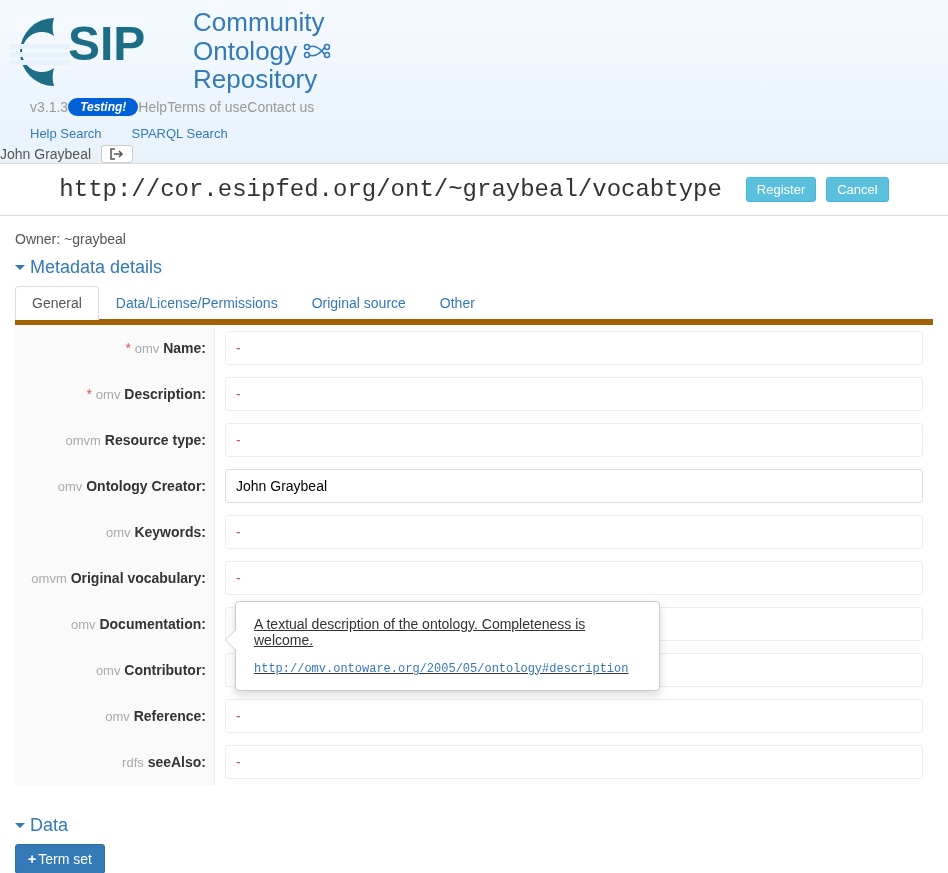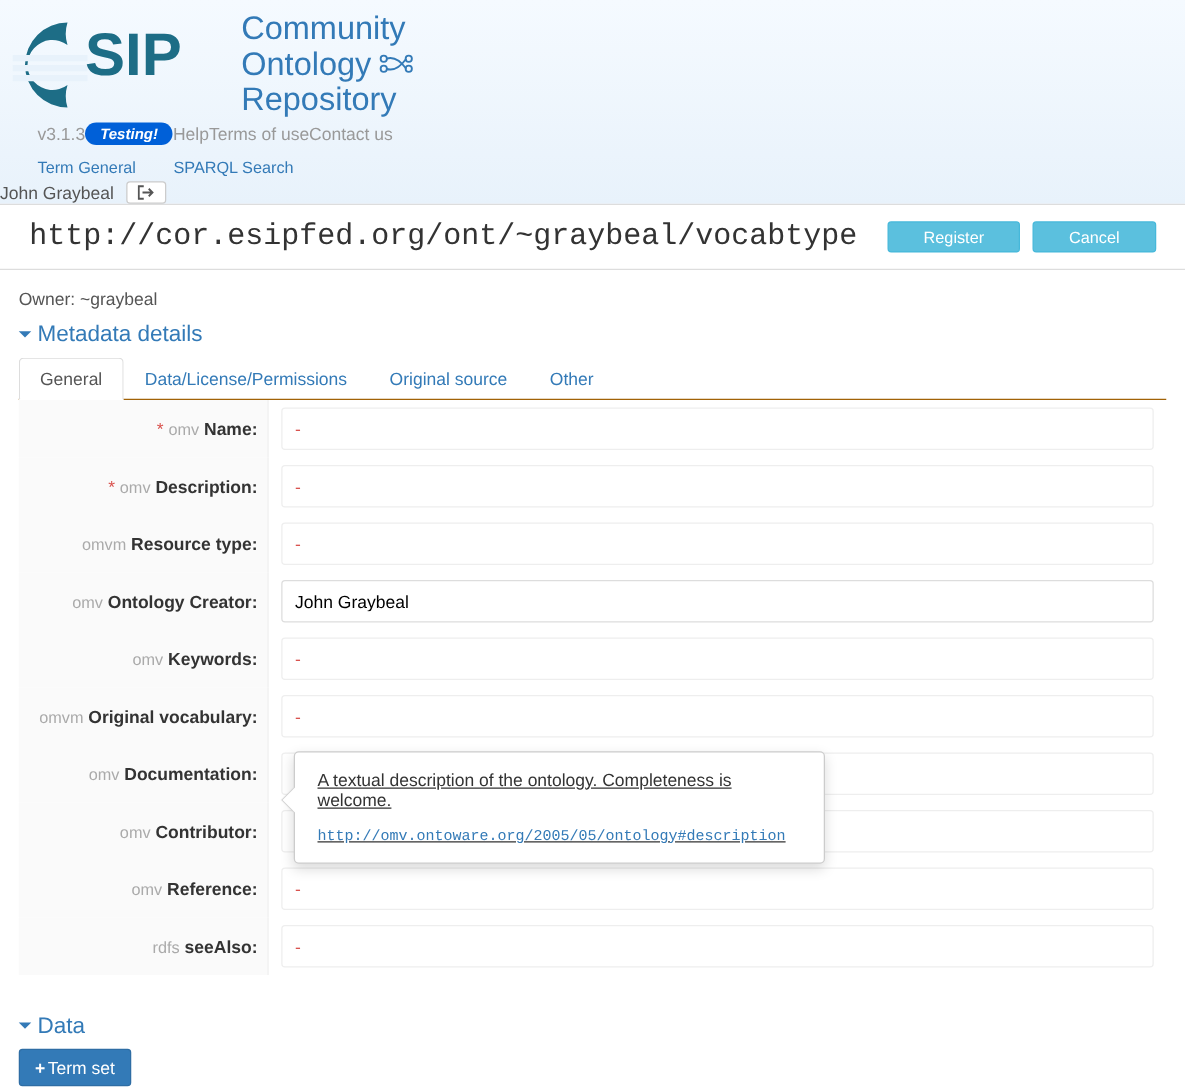--- a/index.html
+++ b/index.html
@@ -18,30 +18,30 @@
     .top-nav-row2 { display: flex; gap: 30px; margin-top: 10px; }
     .top-nav-row2 .nav-link { color: #337ab7; cursor: pointer; font-size: 13px; }
     
     .badge-testing { background: #0060d8; color: #fff; padding: 2px 12px; border-radius: 10px; font-size: 12px; font-style: italic; font-weight: bold; }
     
     .user-area { padding: 4px 15px 0 0; display: flex; align-items: center; gap: 10px; color: #555; font-size: 14px; }
     .logout-btn { border: 1px solid #ccc; background: #fff; border-radius: 3px; padding: 2px 8px; cursor: pointer; font-size: 12px; display: inline-flex; align-items: center; }
     
     .url-bar { border-top: 1px solid #ddd; border-bottom: 1px solid #ddd; padding: 12px 15px; display: flex; align-items: center; justify-content: center; }
     .url-text { font-family: "Courier New", monospace; font-size: 24px; color: #333; }
-    .btn { border: 1px solid transparent; padding: 4px 28px; border-radius: 3px; font-size: 13px; cursor: pointer; color: #fff; margin-left: 6px; }
+    .btn { border: 1px solid transparent; padding: 4px 10px; border-radius: 3px; font-size: 13px; cursor: pointer; color: #fff; margin-left: 6px; }
     .btn-info { background: #5bc0de; border-color: #46b8da; }
     
     .content { padding: 15px; }
     .owner-line { color: #555; margin-bottom: 10px; }
     
     .section-header { color: #337ab7; font-size: 18px; font-weight: 400; cursor: pointer; display: flex; align-items: center; margin: 8px 0; }
     .caret-down { display: inline-block; width: 0; height: 0; border-left: 5px solid transparent; border-right: 5px solid transparent; border-top: 5px solid #337ab7; margin-right: 5px; }
     
-    .tabs { display: flex; border-bottom: 1px solid #a16207; margin-bottom: 0; }
+    .tabs { display: flex; border-bottom: 6px solid #a16207; margin-bottom: 0; }
     .tab { padding: 8px 16px; color: #337ab7; cursor: pointer; border: 1px solid transparent; border-radius: 4px 4px 0 0; margin-bottom: -1px; }
     .tab.active { color: #555; background: #fff; border-color: #ddd #ddd #fff; }
     
     .form-table { width: 100%; border-collapse: separate; border-spacing: 0; }
     .form-table tr { border-bottom: 1px solid #eee; }
     .form-table td { padding: 10px 8px; vertical-align: middle; }
     .label-cell { width: 200px; text-align: right; color: #333; background: #fafafa; border-right: 1px solid #eee; }
     .label-prefix { color: #aaa; font-size: 13px; }
     .label-name { font-weight: bold; }
     .required { color: #d9534f; }
@@ -90,21 +90,21 @@
 
   <div class="top-nav">
     <div class="top-nav-row1">
       <span>v3.1.3</span>
       <span class="badge-testing">Testing!</span>
       <span class="nav-link">Help</span>
       <span class="nav-link">Terms of use</span>
       <span class="nav-link">Contact us</span>
     </div>
     <div class="top-nav-row2">
-      <span class="nav-link">Term General</span>
+      <span class="nav-link">Help Search</span>
       <span class="nav-link">SPARQL Search</span>
     </div>
   </div>
 
   <div class="user-area">
     <span>John Graybeal</span>
     <button class="logout-btn">
       <svg width="14" height="12" viewBox="0 0 14 12">
           <path d="M5 1 H1 V11 H5 M4 6 H11 M9 3 L12 6 L9 9" fill="none" stroke="#555" stroke-width="1.5"></path>
         </svg>

